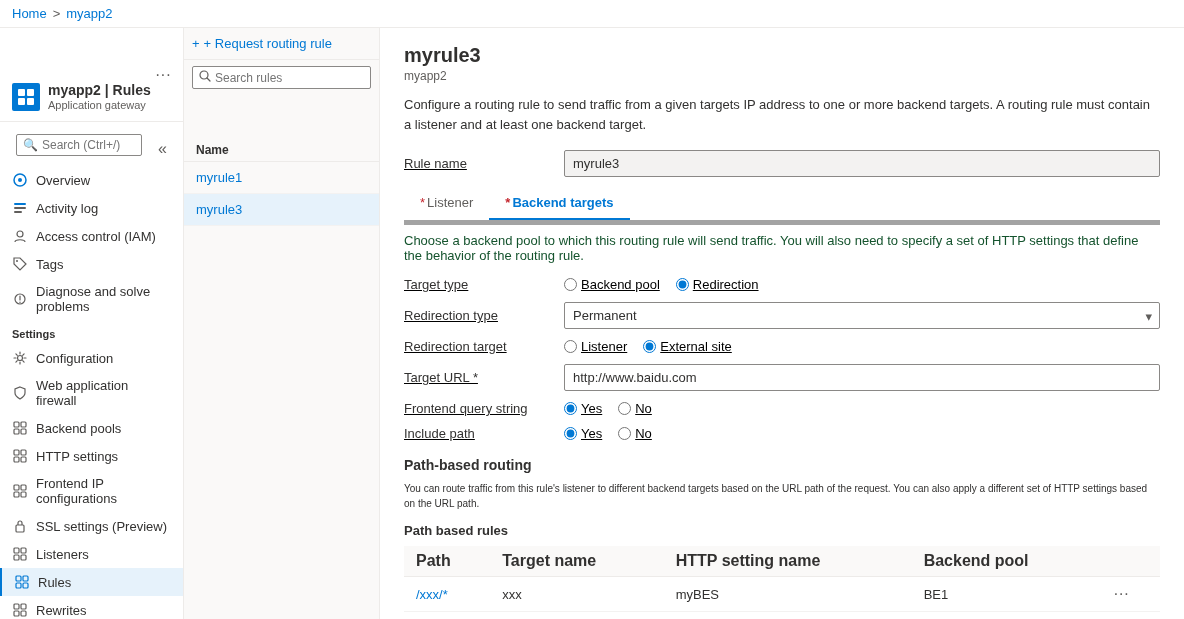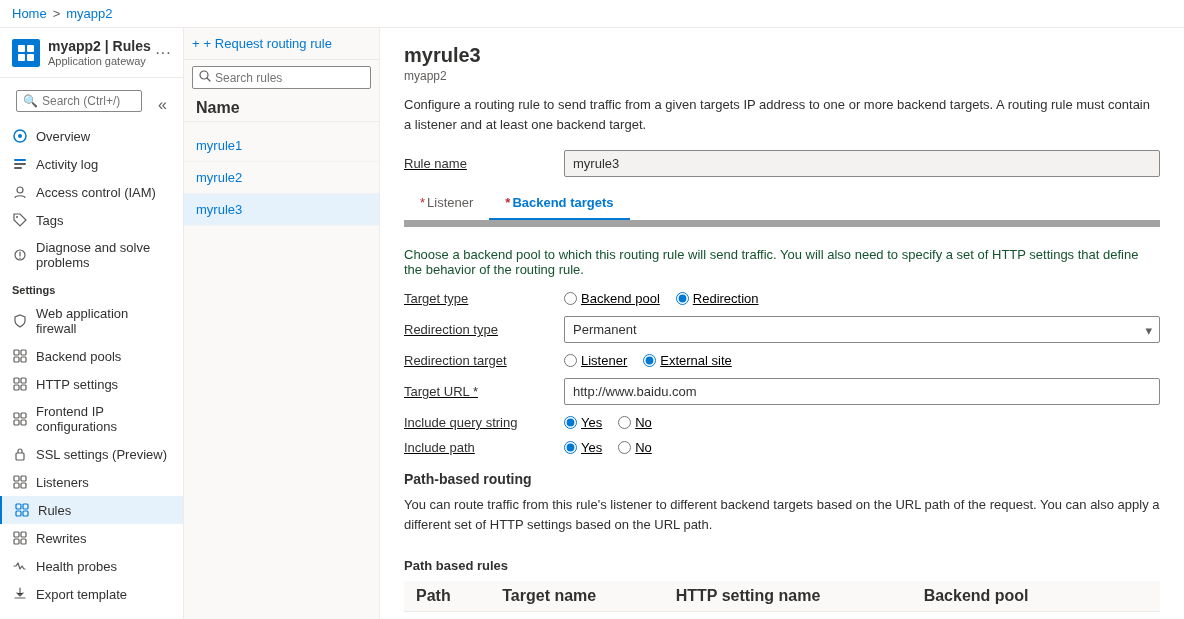--- a/index.html
+++ b/index.html
@@ -47,21 +47,21 @@
     }
     .sidebar-app-icon {
       width: 28px; height: 28px;
       background: #0078d4;
       border-radius: 2px;
       display: flex; align-items: center; justify-content: center;
       color: white; font-size: 10px; font-weight: bold;
       flex-shrink: 0;
     }
     .sidebar-title-block {
-      display: flex; align-items: center; gap: 8px;
+      display: flex; align-items: center; gap: 8px; margin-top: 44px;
     }
     .sidebar-title-text { font-size: 14px; font-weight: 600; color: #323130; }
     .sidebar-subtitle { font-size: 11px; color: #605e5c; margin-top: 1px; }
     .sidebar-more { color: #605e5c; cursor: pointer; font-size: 16px; }
 
     .sidebar-search {
       margin: 8px 8px 6px;
       display: flex;
       align-items: center;
       border: 1px solid #8a8886;
@@ -125,34 +125,35 @@
       margin: 6px 8px;
       display: flex; align-items: center;
       border: 1px solid #8a8886;
       border-radius: 2px;
       padding: 3px 6px;
       background: #fff;
     }
     .list-search input { border: none; outline: none; width: 100%; font-size: 12px; }
     .list-header {
       padding: 4px 12px;
-      font-size: 16px;
+      font-size: 12px;
       font-weight: 600;
       color: #323130;
       border-bottom: 1px solid #edebe9;
+      margin-top: 44px;
     }
     .list-item {
       padding: 8px 12px;
       cursor: pointer;
       color: #0078d4;
       font-size: 13px;
       border-bottom: 1px solid #f3f2f1;
     }
     .list-item.selected { background: #e6f2fb; color: #0078d4; }
-    .list-panel-scroll { overflow-y: auto; flex: 1; margin-top: 8px; }
+    .list-panel-scroll { overflow-y: auto; flex: 1; }
 
     
     .detail-panel {
       flex: 1;
       overflow-y: auto;
       background: #fff;
       padding: 16px 24px;
     }
     .detail-title { font-size: 20px; font-weight: 600; color: #323130; margin-bottom: 2px; }
     .detail-subtitle { font-size: 12px; color: #605e5c; margin-bottom: 12px; }
@@ -166,21 +167,21 @@
     }
     .field-value {
       flex: 1;
     }
     .text-input {
       width: 100%; padding: 5px 8px; border: 1px solid #8a8886; border-radius: 2px; font-size: 13px; color: #323130; background: #f3f2f1;
     }
     .text-input.editable { background: #fff; }
 
     .tabs {
-      display: flex; gap: 0; margin-bottom: 20px; border-bottom: 7px solid #a3a3a3;
+      display: flex; gap: 0; margin-bottom: 8px; border-bottom: 5px solid #a3a3a3;
     }
     .tab {
       padding: 8px 16px; cursor: pointer; font-size: 13px; color: #605e5c; border-bottom: 2px solid transparent;
     }
     .tab.active { color: #0078d4; border-bottom: 2px solid #0078d4; font-weight: 600; }
     .tab .required-star { color: #c4262e; margin-right: 2px; }
 
     .section-title { font-size: 14px; font-weight: 600; color: #323130; margin-bottom: 8px; }
 
     .radio-group { display: flex; align-items: center; gap: 16px; }
@@ -294,20 +295,29 @@
             </svg>
         </span>
         <span>Diagnose and solve problems</span>
       </div>
 
       <div class="sidebar-section-label">Settings</div>
 
       <div class="sidebar-item">
         <span class="icon">
           <svg width="14" height="14" viewBox="0 0 14 14">
+              <circle cx="7" cy="7" r="2.5" fill="none" stroke="#605e5c" stroke-width="1.2"></circle>
+              <path d="M7 1v2M7 11v2M1 7h2M11 7h2M2.9 2.9l1.4 1.4M9.7 9.7l1.4 1.4M2.9 11.1l1.4-1.4M9.7 4.3l1.4-1.4" stroke="#605e5c" stroke-width="1.2" stroke-linecap="round"></path>
+            </svg>
+        </span>
+        <span>Configuration</span>
+      </div>
+      <div class="sidebar-item">
+        <span class="icon">
+          <svg width="14" height="14" viewBox="0 0 14 14">
               <path d="M7 1l5 2v4c0 3-5 6-5 6S2 10 2 7V3z" fill="none" stroke="#605e5c" stroke-width="1.2"></path>
             </svg>
         </span>
         <span>Web application firewall</span>
       </div>
       <div class="sidebar-item">
         <span class="icon">
           <svg width="14" height="14" viewBox="0 0 14 14">
               <rect x="1" y="1" width="5" height="5" rx="1" fill="none" stroke="#605e5c" stroke-width="1.2"></rect>
               <rect x="8" y="1" width="5" height="5" rx="1" fill="none" stroke="#605e5c" stroke-width="1.2"></rect>
@@ -413,21 +423,20 @@
         <svg width="12" height="12" viewBox="0 0 12 12">
             <circle cx="5" cy="5" r="4" fill="none" stroke="#605e5c" stroke-width="1.2"></circle>
             <path d="M8 8l3 3" stroke="#605e5c" stroke-width="1.2" stroke-linecap="round"></path>
           </svg>
       </span>
       <input type="text" style="margin-left: 4px;" placeholder="Search rules">
     </div>
     <div class="list-header">Name</div>
     <div class="list-panel-scroll">
       <div class="list-item">myrule1</div>
-      <div class="list-item">myrule2</div>
       <div class="list-item selected">myrule3</div>
     </div>
   </div>
 
   <div class="detail-panel">
     <div class="detail-title">myrule3</div>
     <div class="detail-subtitle">myapp2</div>
     <div class="detail-description">Configure a routing rule to send traffic from a given targets IP address to one or more backend targets. A routing rule must contain a listener and at least one backend target.</div>
 
     <div class="field-row">
@@ -493,21 +502,21 @@
       </div>
 
       <div class="field-row">
         <div class="field-label">Target URL *</div>
         <div class="field-value">
           <input type="text" class="text-input editable" value="http://www.baidu.com" style="">
         </div>
       </div>
 
       <div class="field-row">
-        <div class="field-label">Include query string</div>
+        <div class="field-label">Frontend query string</div>
         <div class="field-value radio-group">
           <label class="radio-item">
             <input type="radio" name="query-string" checked="" style="">
             <span>Yes</span>
           </label>
           <label class="radio-item">
             <input type="radio" name="query-string" style="">
             <span>No</span>
           </label>
         </div>
@@ -522,21 +531,21 @@
           </label>
           <label class="radio-item">
             <input type="radio" name="include-path" style="">
             <span>No</span>
           </label>
         </div>
       </div>
 
       <div style="margin-top: 16px;">
         <div class="section-title">Path-based routing</div>
-        <p style="font-size:13px; color:#323130; margin-bottom:24px; line-height:1.5;">You can route traffic from this rule's listener to different backend targets based on the URL path of the request. You can also apply a different set of HTTP settings based on the URL path.</p>
+        <p style="font-size:10px; color:#323130; margin-bottom:12px; line-height:1.5;">You can route traffic from this rule's listener to different backend targets based on the URL path of the request. You can also apply a different set of HTTP settings based on the URL path.</p>
 
         <div style="font-size:13px; font-weight:600; color:#323130; margin-bottom:6px;">Path based rules</div>
         <table class="path-table">
           <thead>
             <tr>
               <th>Path</th>
               <th>Target name</th>
               <th>HTTP setting name</th>
               <th>Backend pool</th>
               <th></th>

